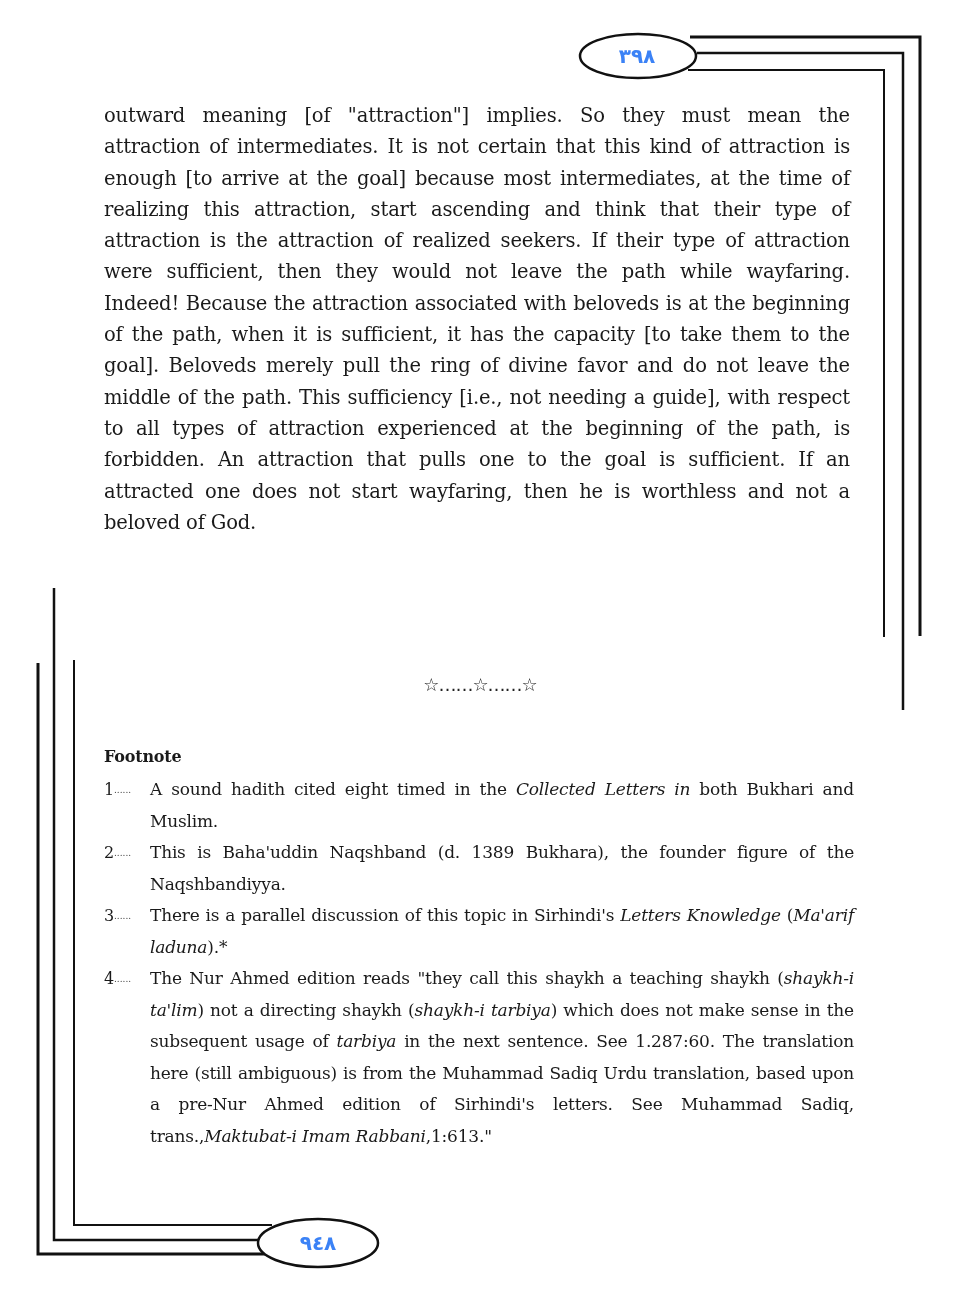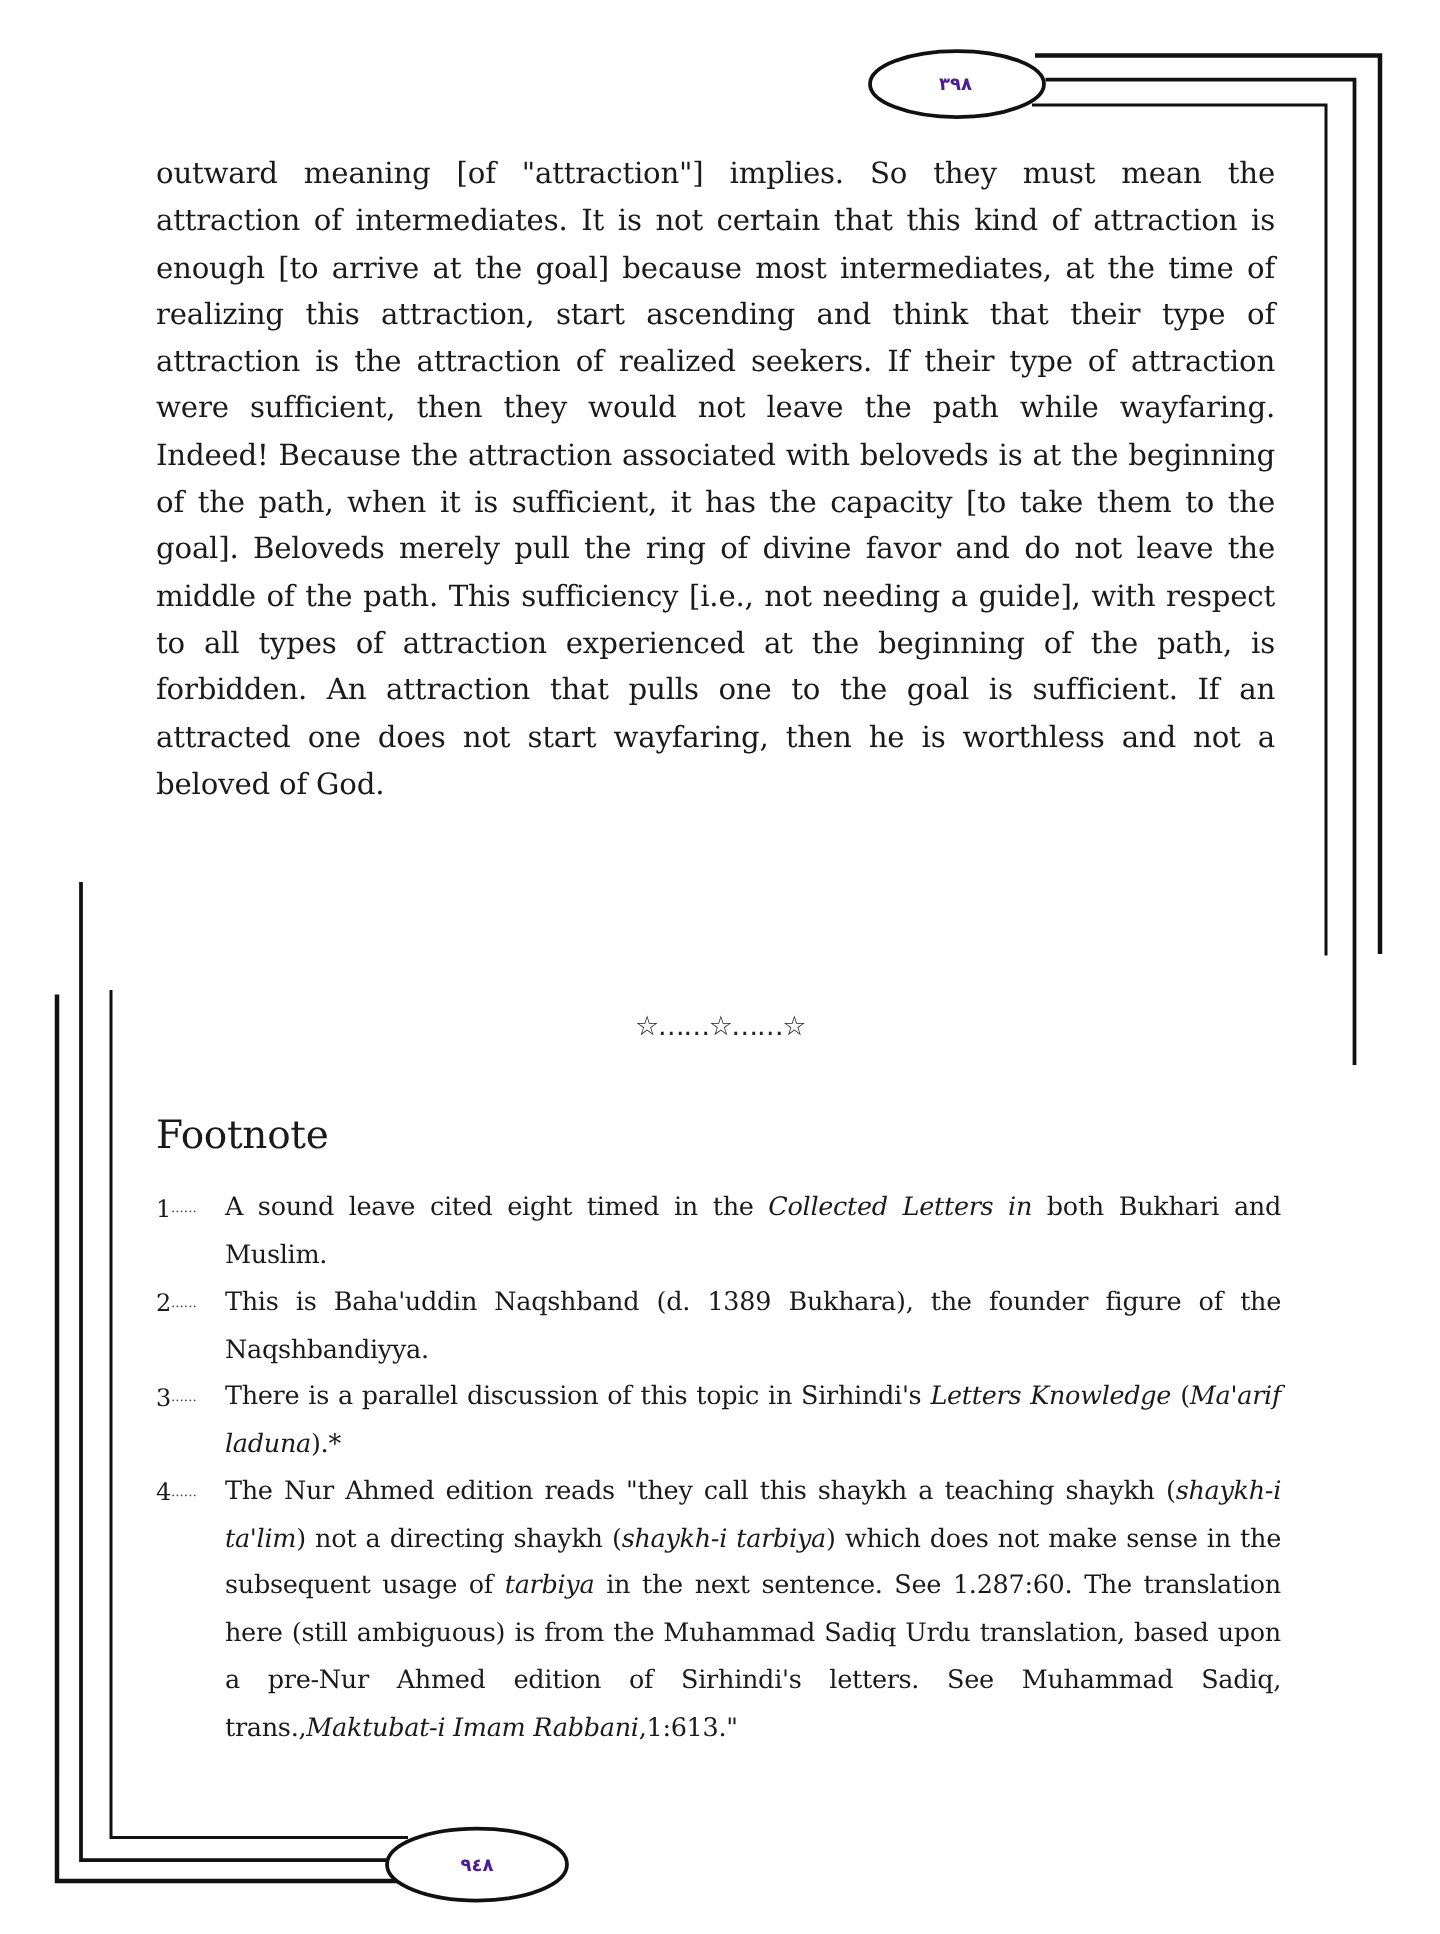--- a/index.html
+++ b/index.html
@@ -1,20 +1,20 @@
 <!DOCTYPE html>
 <html><head>
   <meta charset="utf-8">
   <style>
     html, body { margin: 0; padding: 0; background: #ffffff; }
     body { width: 960px; height: 1289px; position: relative; overflow: hidden; color: #1a1a1a; }
     .frame { position: absolute; left: 0; top: 0; width: 960px; height: 1289px; }
     .page-num-top, .page-num-bottom {
-      position: absolute; font-family: "DejaVu Sans", sans-serif; font-size: 12px; font-weight: bold;
-      color: #4c1d95; text-align: center; direction: rtl;
+      position: absolute; font-family: "DejaVu Sans", sans-serif; font-size: 20px; font-weight: bold;
+      color: #3b82f6; text-align: center; direction: rtl;
     }
     .page-num-top { left: 582px; top: 38px; width: 110px; height: 36px; line-height: 36px; }
     .page-num-bottom { left: 258px; top: 1222px; width: 120px; height: 54px; line-height: 42px; }
     .body-text {
       position: absolute; left: 104px; top: 100px; width: 746px;
       font-family: "DejaVu Serif", serif; font-size: 19.5px; line-height: 31.3px;
       text-align: justify; color: #1a1a1a; letter-spacing: -0.15px;
     }
     .body-text p { margin: 0; }
     .heading {
@@ -23,21 +23,21 @@
     .indent { text-indent: 74px; }
     .stars {
       position: absolute; left: 400px; top: 674px; width: 160px; text-align: center;
       font-family: "DejaVu Sans", sans-serif; font-size: 18px; color: #222; letter-spacing: -1px;
     }
     .footnotes {
       position: absolute; left: 104px; top: 740px; width: 750px;
       font-family: "DejaVu Serif", serif; font-size: 17px; line-height: 31.5px; color: #1a1a1a;
       letter-spacing: -0.2px;
     }
-    .fn-heading { font-weight: normal; font-size: 26px; line-height: 34px; margin: 0 0 16px 0; }
+    .fn-heading { font-weight: bold; font-size: 16px; line-height: 34px; margin: 0 0 0 0; }
     .fn { display: flex; margin: 0; }
     .fn-num { flex: 0 0 auto; width: 46px; white-space: nowrap; font-size: 16px; }
     .fn-num .dots { font-size: 9px; letter-spacing: 0px; vertical-align: middle; color: #444; }
     .fn-text { flex: 1 1 auto; text-align: justify; }
     em { font-style: italic; }
   </style>
 </head>
 <body>
 
 <svg class="frame" width="960" height="1289" viewBox="0 0 960 1289" xmlns="http://www.w3.org/2000/svg">
@@ -65,21 +65,21 @@
   <p>outward meaning [of "attraction"] implies. So they must mean the attraction of intermediates. It is not certain that this kind of attraction is enough [to arrive at the goal] because most intermediates, at the time of realizing this attraction, start ascending and think that their type of attraction is the attraction of realized seekers. If their type of attraction were sufficient, then they would not leave the path while wayfaring. Indeed! Because the attraction associated with beloveds is at the beginning of the path, when it is sufficient, it has the capacity [to take them to the goal]. Beloveds merely pull the ring of divine favor and do not leave the middle of the path. This sufficiency [i.e., not needing a guide], with respect to all types of attraction experienced at the beginning of the path, is forbidden. An attraction that pulls one to the goal is sufficient. If an attracted one does not start wayfaring, then he is worthless and not a beloved of God.</p>
 </div>
 
 <div class="stars">☆……☆……☆</div>
 
 <div class="footnotes">
   <h3 class="fn-heading">Footnote</h3>
   <div id="fn-list">
       <div class="fn">
         <span class="fn-num"><span>1</span><span class="dots">......</span></span>
-        <span class="fn-text"><span>A sound leave cited eight timed in the </span><em>Collected Letters in</em><span>  both Bukhari and Muslim.</span></span>
+        <span class="fn-text"><span>A sound hadith cited eight timed in the </span><em>Collected Letters in</em><span>  both Bukhari and Muslim.</span></span>
       </div>
       <div class="fn">
         <span class="fn-num"><span>2</span><span class="dots">......</span></span>
         <span class="fn-text"><span>This is Baha'uddin Naqshband (d. 1389 Bukhara), the founder figure of the Naqshbandiyya.</span></span>
       </div>
       <div class="fn">
         <span class="fn-num"><span>3</span><span class="dots">......</span></span>
         <span class="fn-text"><span>There is a parallel discussion of this topic in Sirhindi's </span><em>Letters Knowledge</em><span> (</span><em>Ma'arif laduna</em><span>).*</span></span>
       </div>
       <div class="fn">

